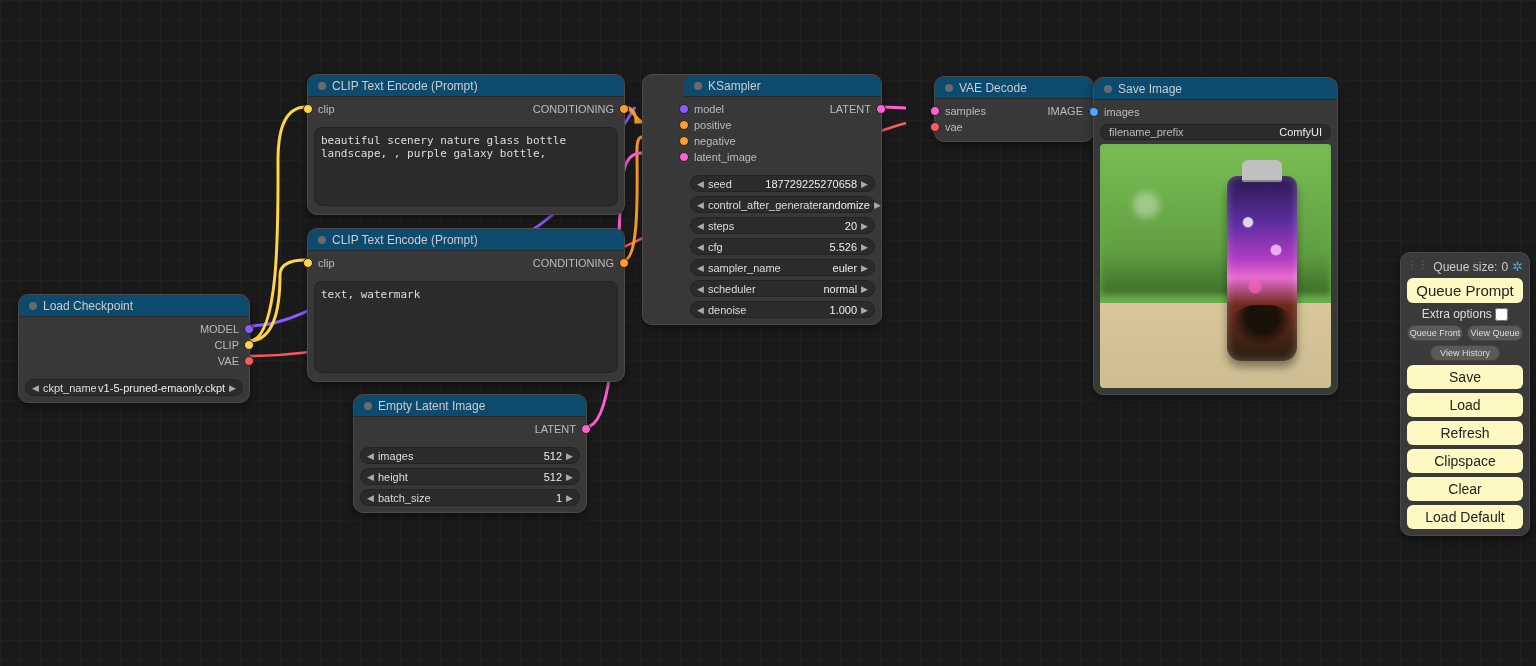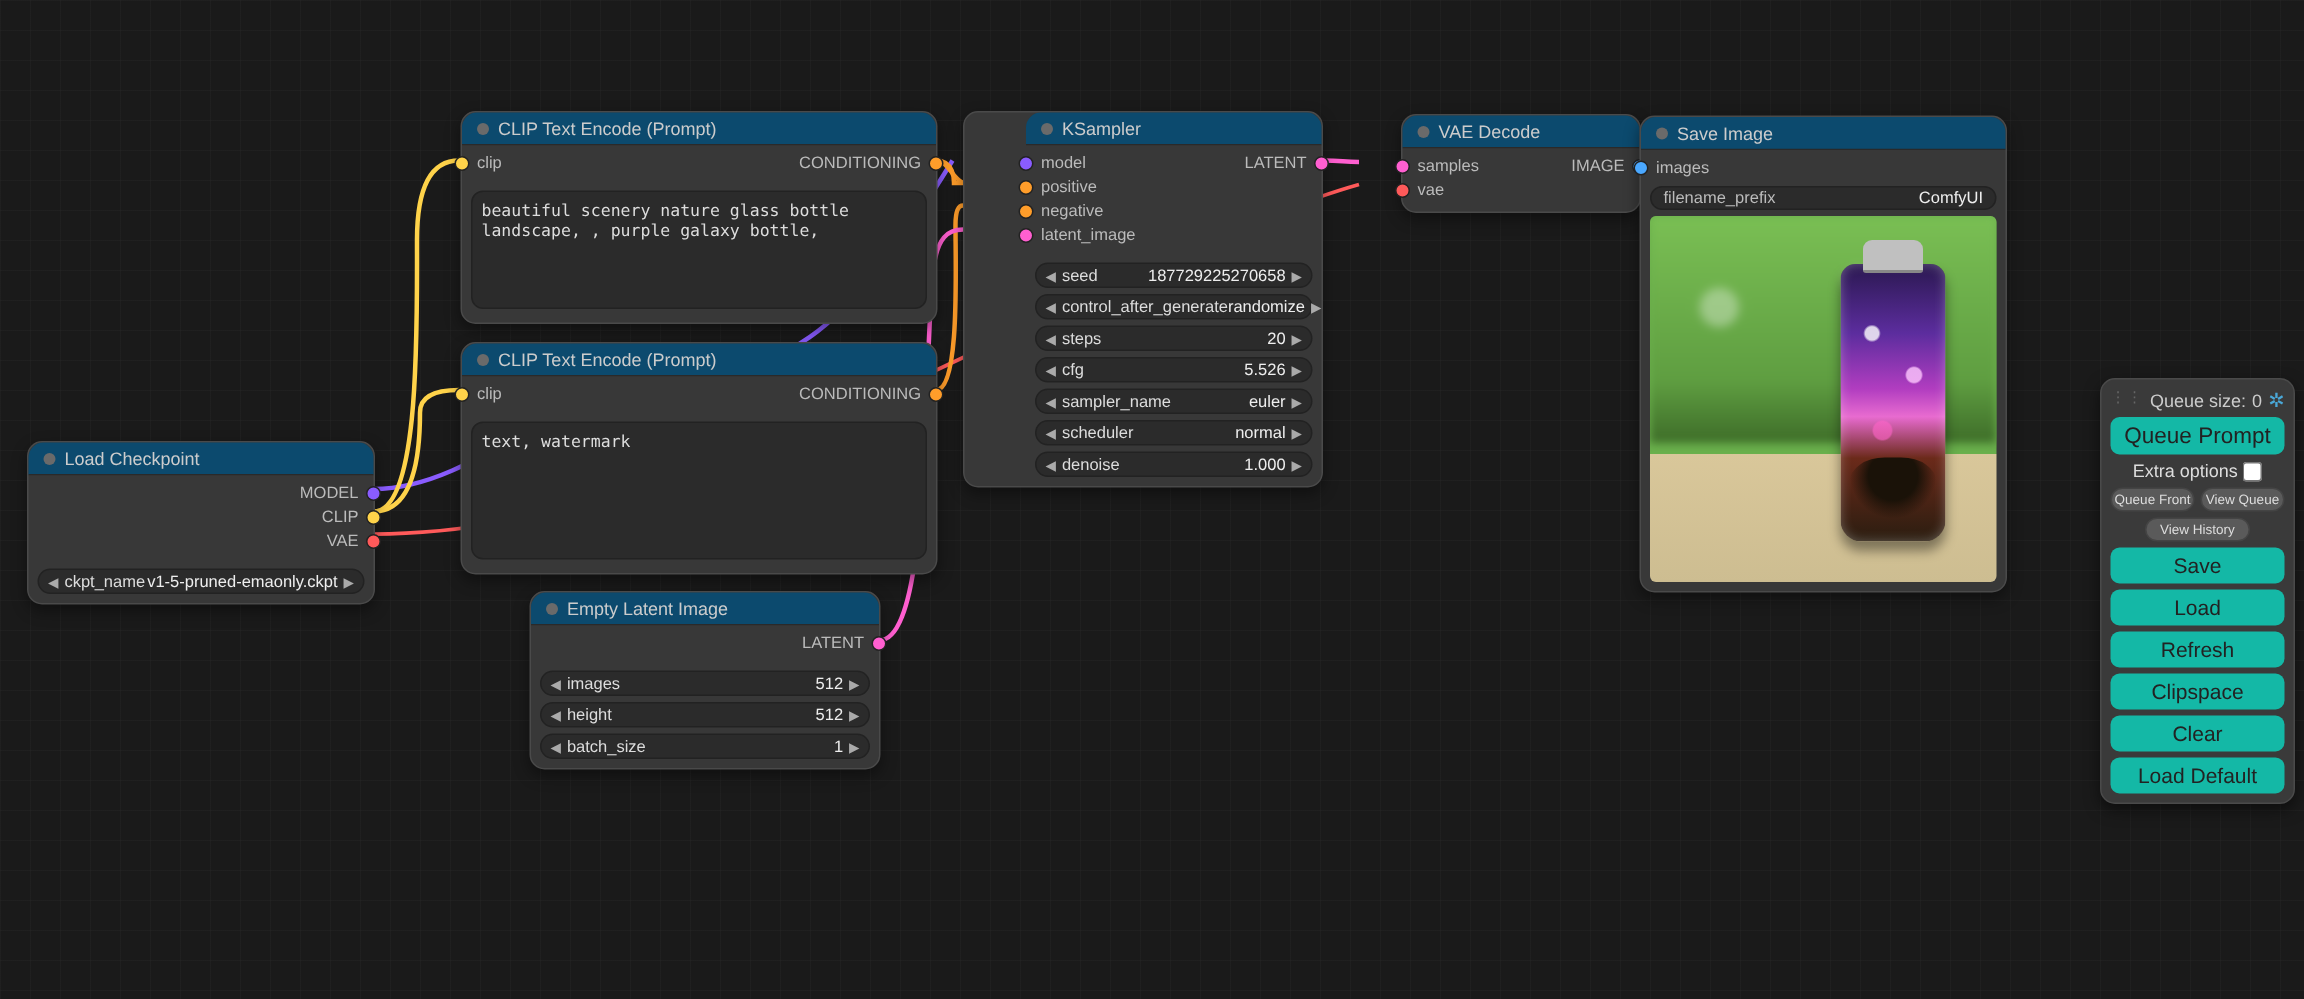--- a/index.html
+++ b/index.html
@@ -112,21 +112,21 @@
   
   .panel {
     position:absolute; right:6px; top:252px; width:130px;
     background:#3a3a3a; border:1px solid #4a4a4a; border-radius:10px;
     padding:6px; z-index:50; box-shadow:0 4px 10px rgba(0,0,0,0.5);
   }
   .panel .drag { position:absolute; left:6px; top:6px; color:#666; font-size:10px; letter-spacing:1px;}
   .queue-row { text-align:right; color:#ccc; font-size:12px; margin-bottom:4px; display:flex; align-items:flex-end; justify-content:flex-end; gap:4px;}
   .gear { color:#4aa8d8; font-size:13px; cursor:pointer; }
   .btn {
-    display:block; width:100%; background:#14b8a6; color:#222; border:none;
+    display:block; width:100%; background:#fef9c3; color:#222; border:none;
     border-radius:6px; padding:4px 0; margin-top:4px; font-size:14px; cursor:pointer;
   }
   .btn.primary { font-size:15px; font-weight:500; }
   .mini-row { display:flex; gap:4px; margin-top:4px; }
   .mini-btn { flex:1; background:#5a5a5a; color:#ddd; border:1px solid #444; border-radius:8px; font-size:9px; padding:2px 0; cursor:pointer; }
   .mini-btn.solo { width:70px; margin: 4px auto 0; display:block; }
   .extra { text-align:center; color:#ddd; font-size:12px; margin-top:4px; }
   .extra input { vertical-align:middle; }
 </style>
 </head>

